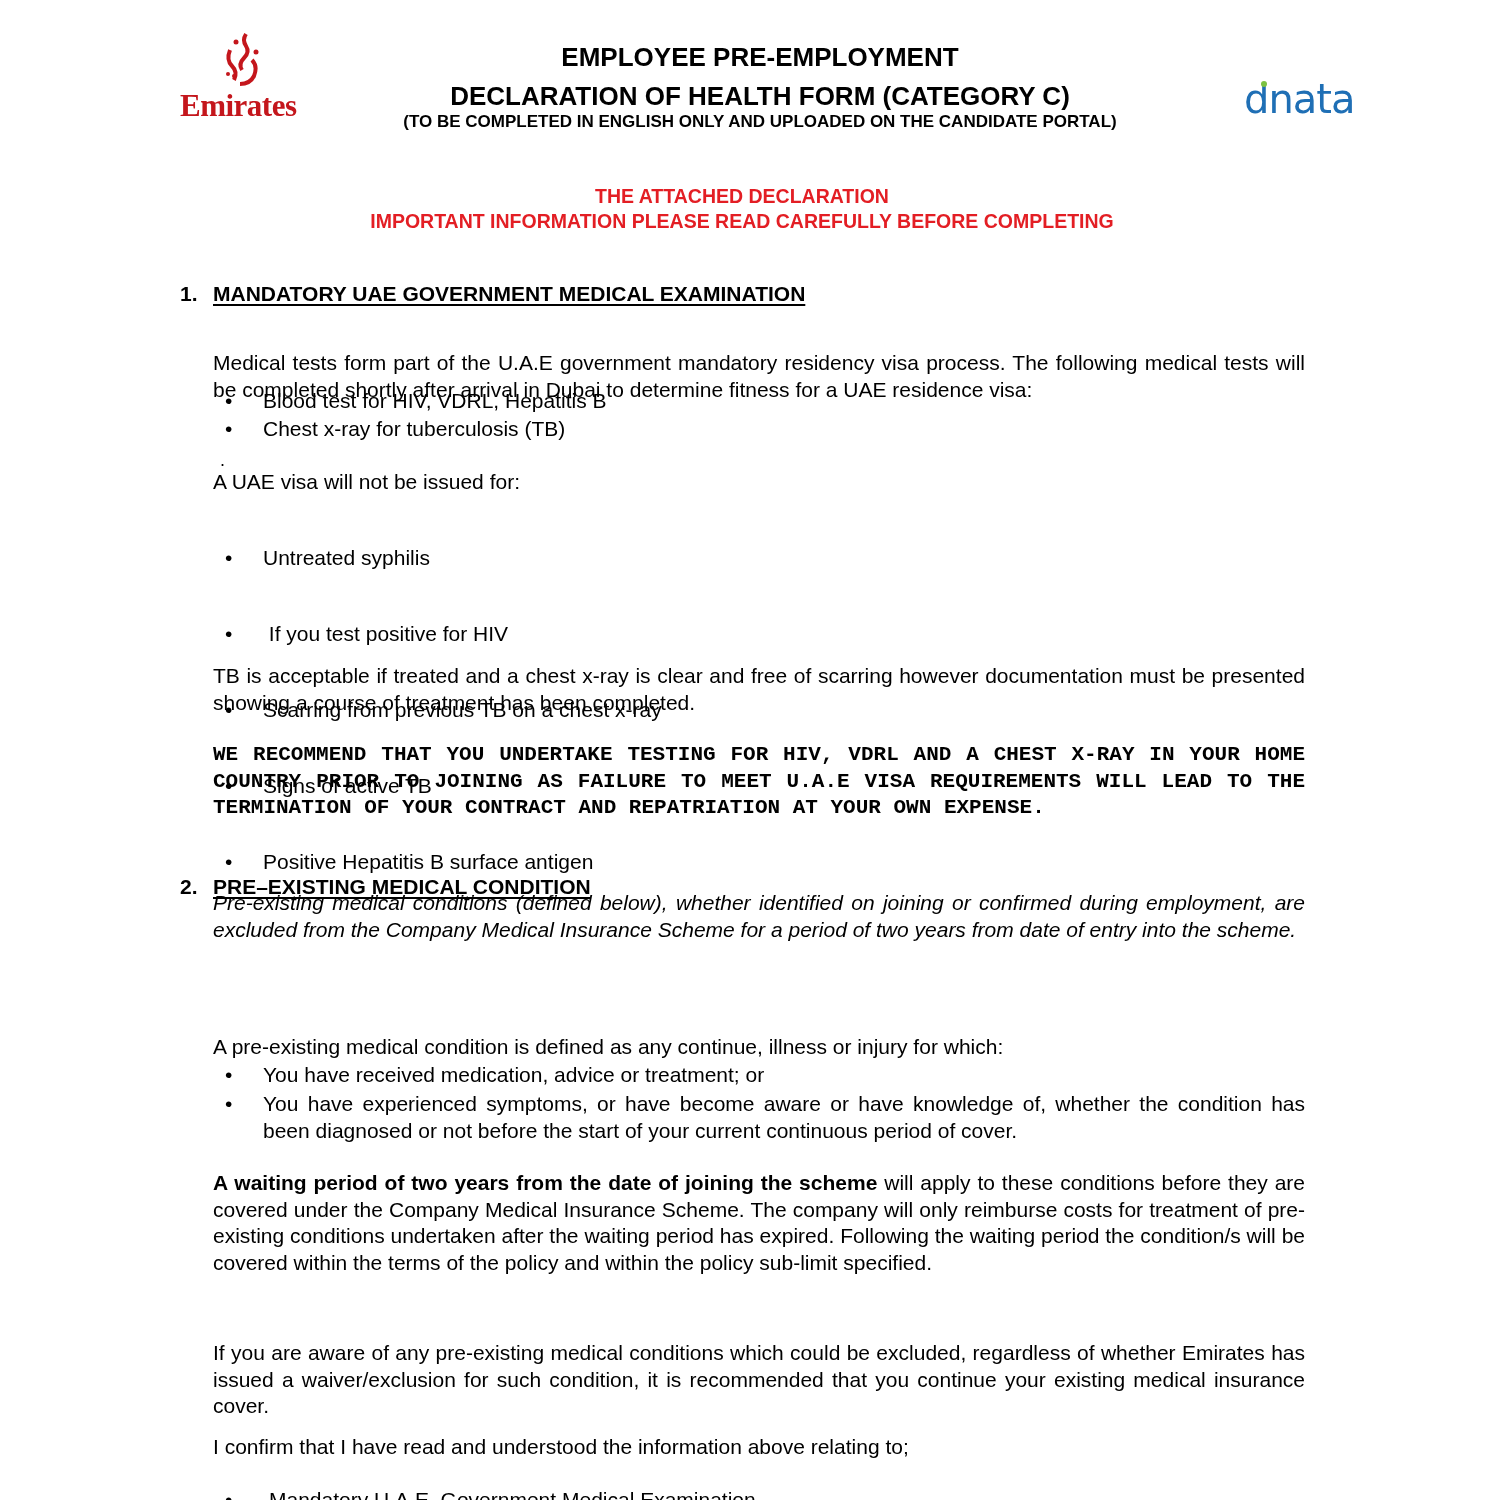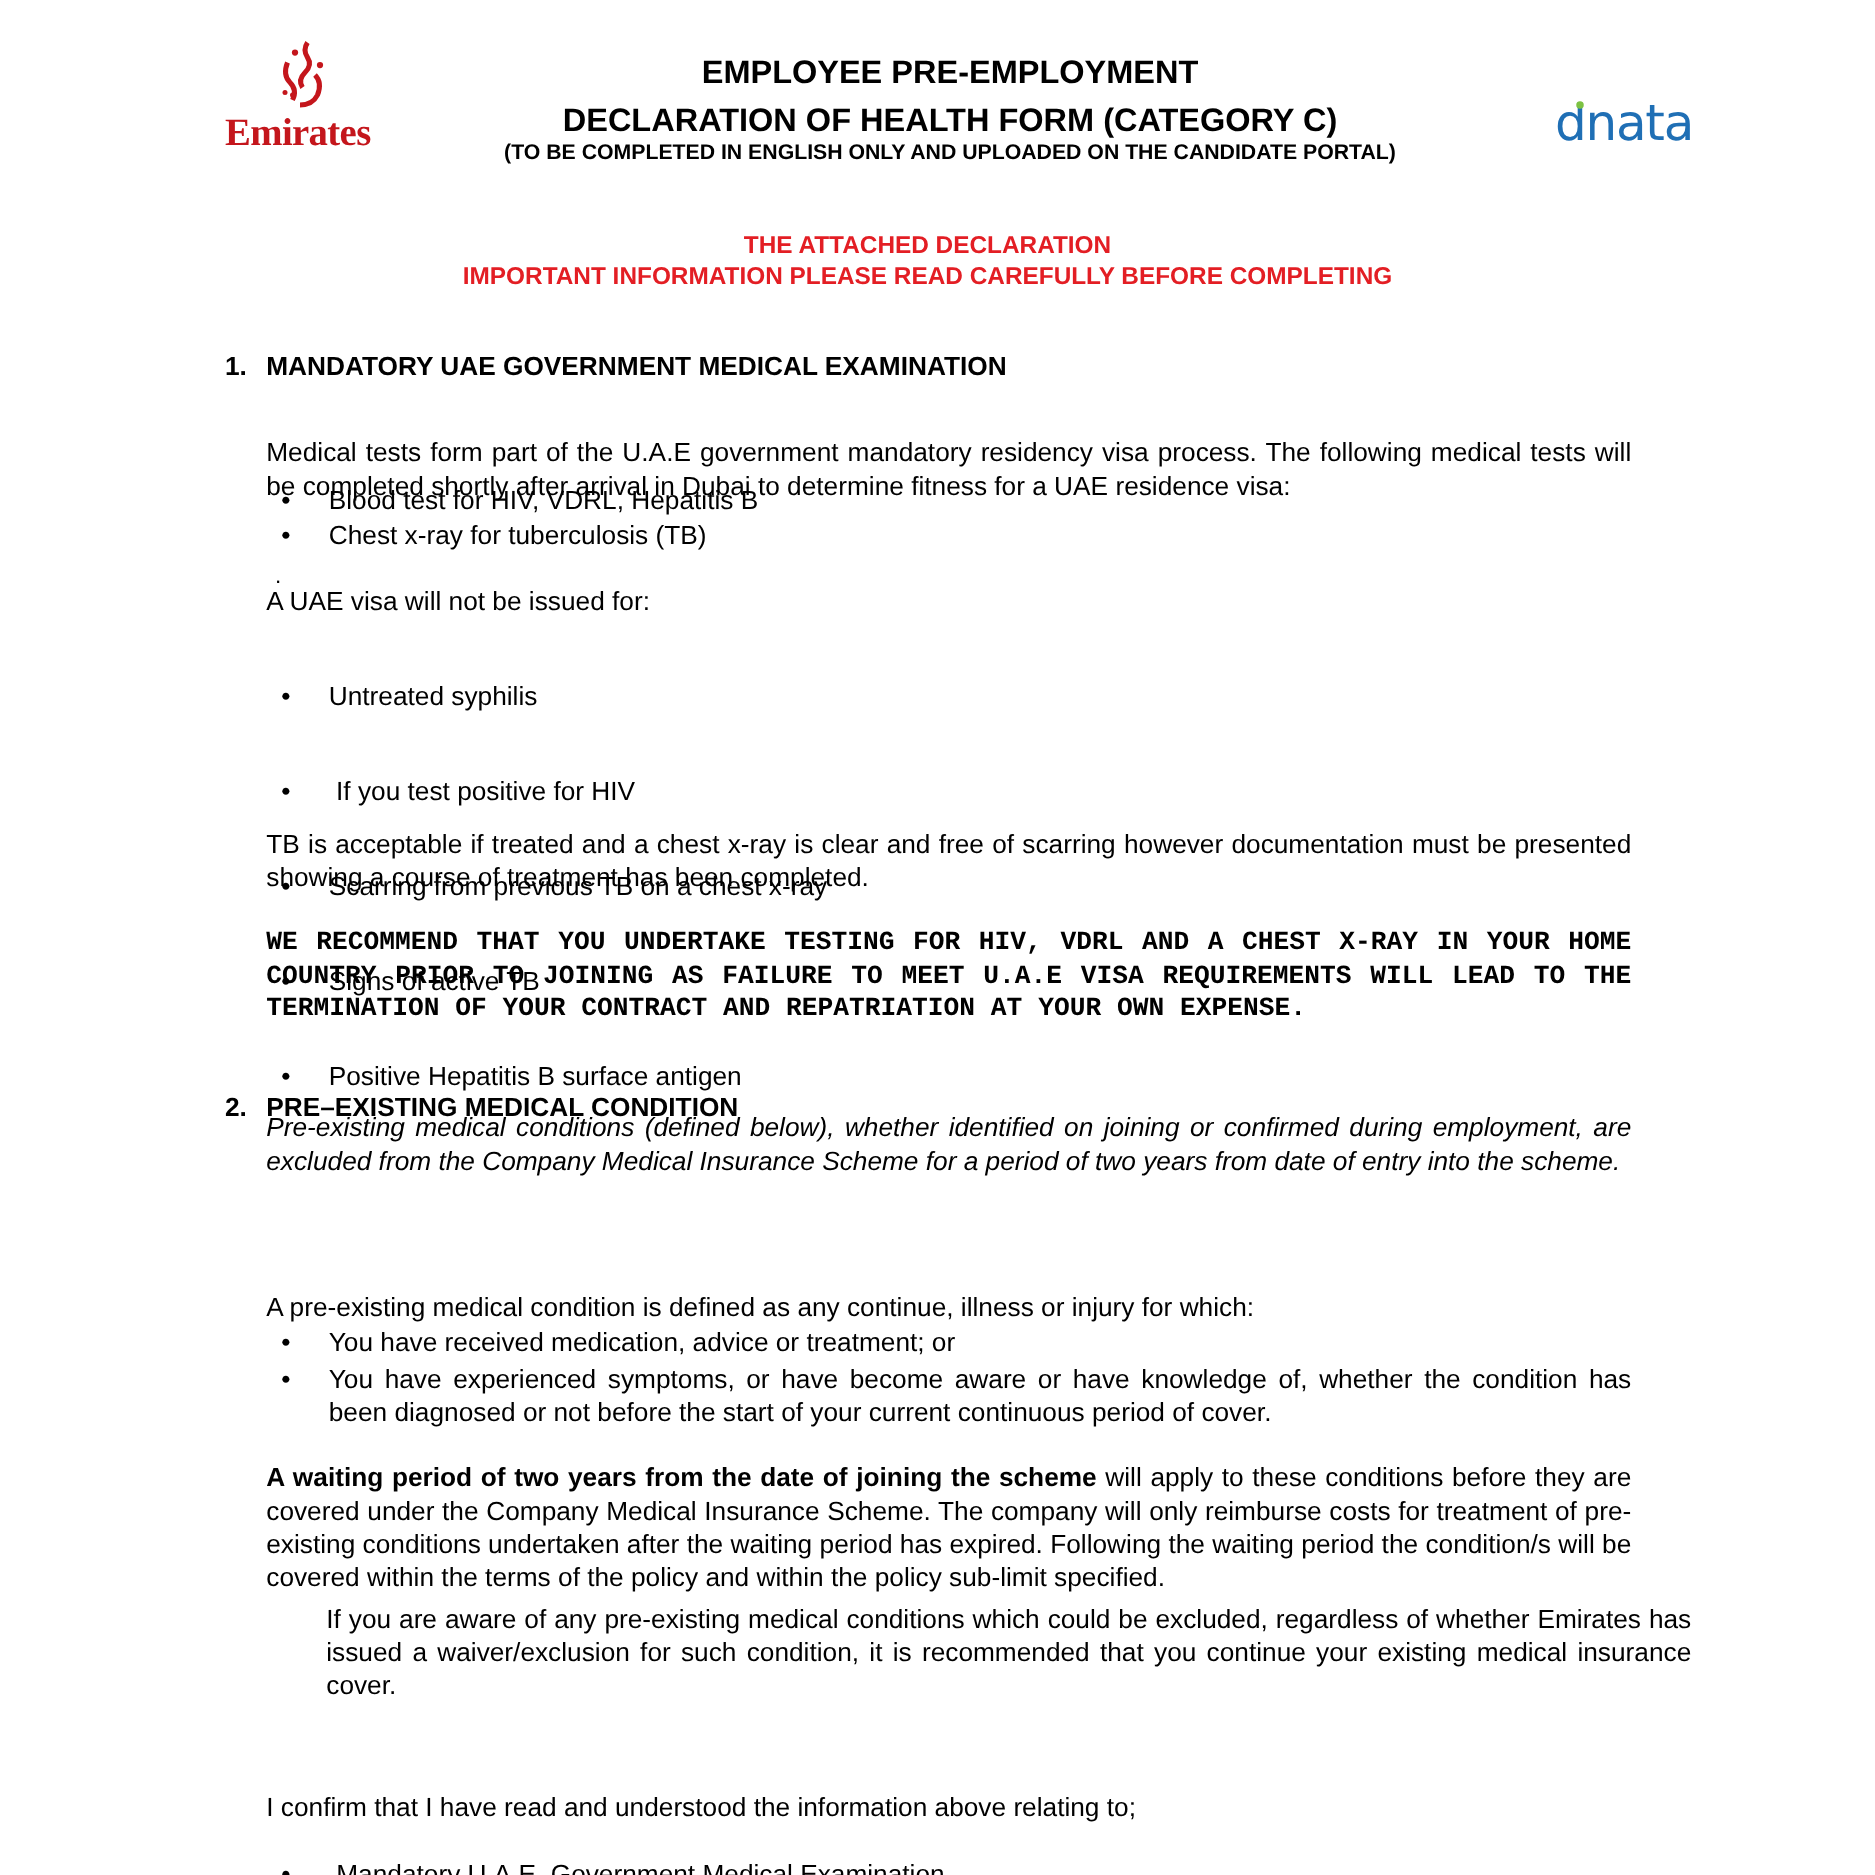--- a/index.html
+++ b/index.html
@@ -13,21 +13,21 @@
         font-size: 40px; color: #1f6fb5; letter-spacing: -1px; }
   .logo-dnata .dot { position: absolute; left: 17px; top: 5px; width: 6px; height: 6px; border-radius: 50%; background: #7cc242; }
   .title { position: absolute; left: 0; width: 1520px; text-align: center; font-weight: bold; }
   .t1 { top: 42px; font-size: 26px; }
   .t2 { top: 81px; font-size: 26px; }
   .t3 { top: 112px; font-size: 17px; }
   .important { position: absolute; left: 0; width: 1484px; text-align: center; color: #e31e24;
         font-weight: bold; font-size: 19.5px; line-height: 25px; top: 184px; }
   .sec-head { position: absolute; left: 180px; font-weight: bold; font-size: 21px; }
   .sec-head .num { display: inline-block; width: 33px; }
-  .sec-head .txt { text-decoration-thickness: 2px; text-underline-offset: 3px; }
+  .sec-head .txt { text-decoration: underline; text-decoration-thickness: 2px; text-underline-offset: 3px; }
   .para { position: absolute; left: 213px; width: 1092px; font-size: 21px; line-height: 26.5px; text-align: justify; }
   .para.bold { font-weight: bold; }
   ul.blist { position: absolute; left: 213px; margin: 0; padding: 0; list-style: none; font-size: 21px; width: 1092px; }
   ul.blist li { position: relative; padding-left: 50px; line-height: 28px; text-align: justify; }
   ul.blist li .bullet { position: absolute; left: 12px; top: 0; }
   .dotline { position: absolute; left: 220px; top: 450px; font-size: 18px; }
 </style>
 </head>
 <body>
 
@@ -81,17 +81,17 @@
 <div class="sec-head" style="top:875px;">
   <span class="num">2.</span><span class="txt">PRE–EXISTING MEDICAL CONDITION</span>
 </div>
 <div class="para" style="top:890px;font-style:italic;">Pre-existing medical conditions (defined below), whether identified on joining or confirmed during employment, are excluded from the Company Medical Insurance Scheme for a period of two years from date of entry into the scheme.</div>
 <div class="para" style="top:1034px;">A pre-existing medical condition is defined as any continue, illness or injury for which:</div>
 <ul class="blist" style="top:1061px;">
   <li><span class="bullet">•</span><span>You have received medication, advice or treatment; or</span></li>
   <li style="line-height:26.5px; margin-top:2px;"><span class="bullet">•</span><span>You have experienced symptoms, or have become aware or have knowledge of, whether the condition has been diagnosed or not before the start of your current continuous period of cover.</span></li>
 </ul>
 <div class="para" style="top:1170px;"><b>A waiting period of two years from the date of joining the scheme</b><span> will apply to these conditions before they are covered under the Company Medical Insurance Scheme.  The company will only reimburse costs for treatment of pre-existing conditions undertaken after the waiting period has expired.  Following the waiting period the condition/s will be covered within the terms of the policy and within the policy sub-limit specified.</span></div>
-<div class="para" style="top:1283px;margin-left:48px;">If you are aware of any pre-existing medical conditions which could be excluded, regardless of whether Emirates has issued a waiver/exclusion for such condition, it is recommended that you continue your existing medical insurance cover.</div>
+<div class="para" style="top:1340px;">If you are aware of any pre-existing medical conditions which could be excluded, regardless of whether Emirates has issued a waiver/exclusion for such condition, it is recommended that you continue your existing medical insurance cover.</div>
 <div class="para" style="top:1434px;">I confirm that I have read and understood the information above relating to;</div>
 <ul class="blist" style="top:1486px;">
   <li><span class="bullet">•</span><span style="padding-left:6px;">Mandatory U.A.E. Government Medical Examination</span></li>
 </ul>
 
 </body></html>

